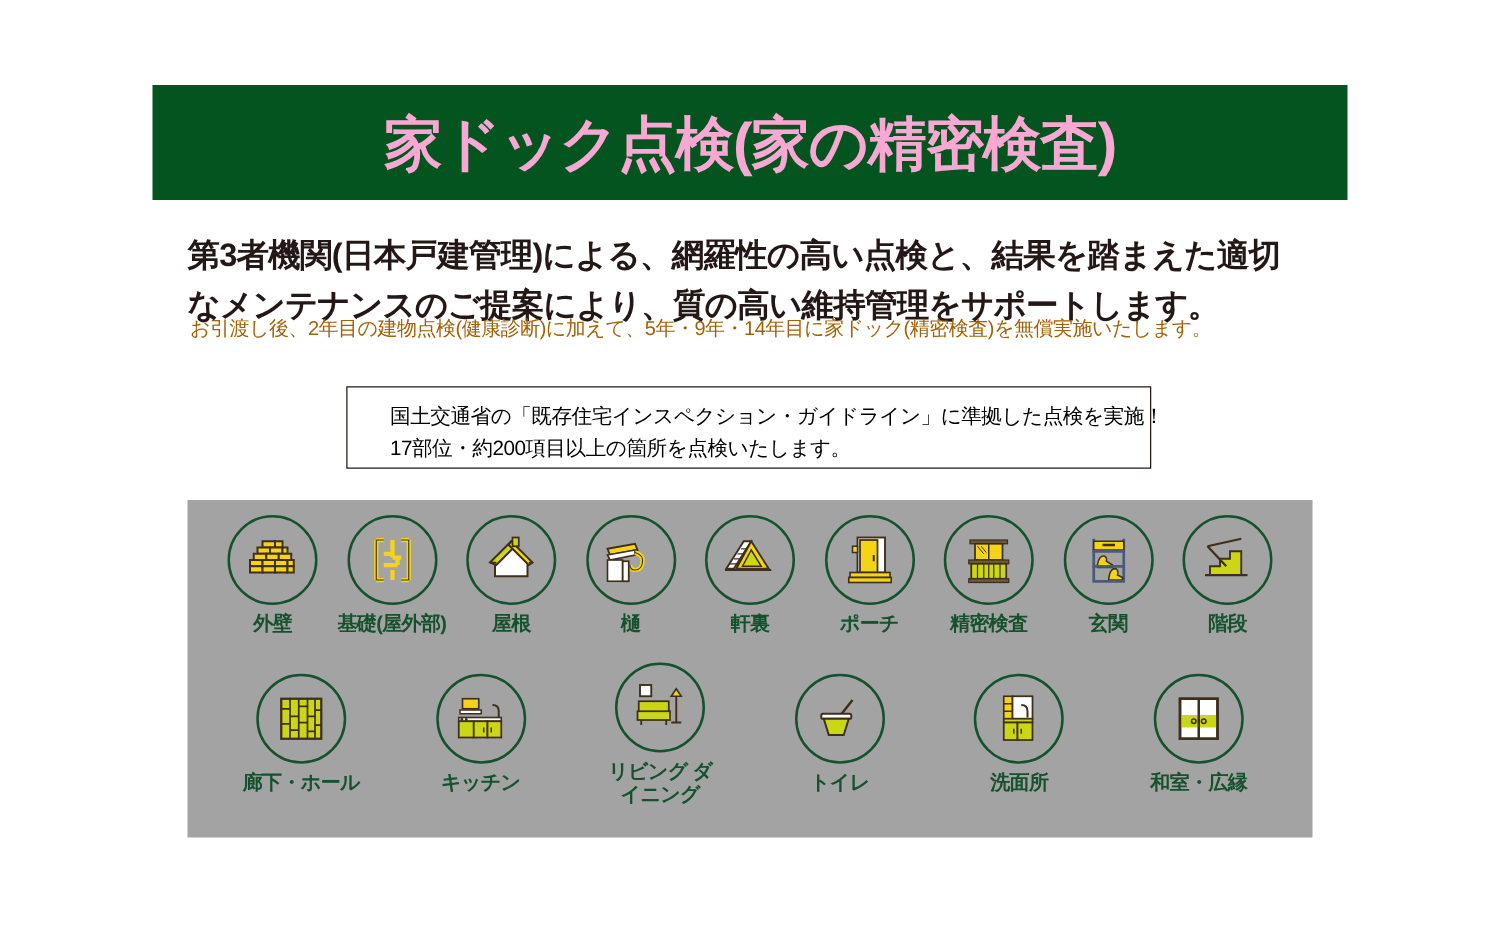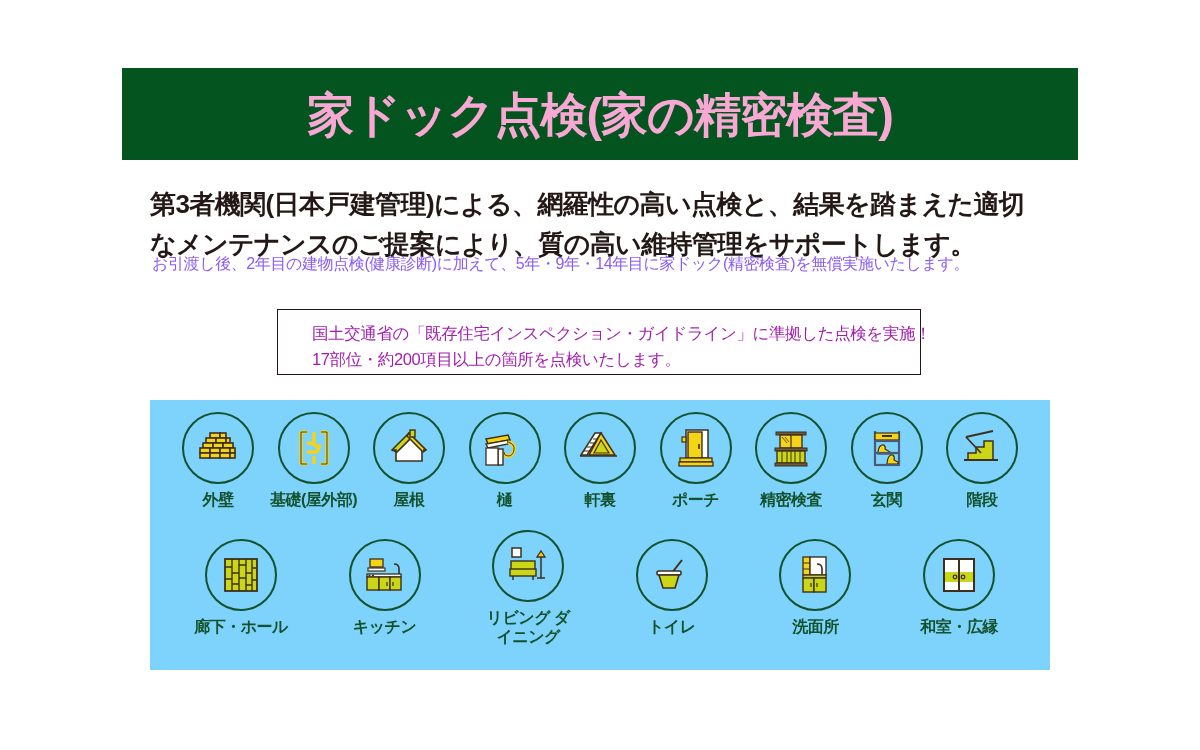--- a/index.html
+++ b/index.html
@@ -53,51 +53,51 @@
   
   .subnote {
     position: absolute;
     left: 152px;
     top: 252px;
     width: 880px;
     font-size: 16px;
     font-weight: normal;
     line-height: 1.5;
     letter-spacing: -0.4px;
-    color: #8b5cf6;
+    color: #a16207;
   }
 
   
   .callout {
     position: absolute;
     left: 277px;
     top: 309px;
     width: 644px;
     height: 66px;
     border: 1.5px solid #231815;
     background: #ffffff;
     box-sizing: border-box;
     padding: 11px 0 0 34px;
   }
   .callout-line {
     font-size: 16.5px;
     line-height: 1.55;
     letter-spacing: -0.4px;
-    color: #a21caf;
+    color: #000000;
     white-space: nowrap;
   }
 
   
   .icon-panel {
     position: absolute;
     left: 150px;
     top: 400px;
     width: 900px;
     height: 270px;
-    background: #7dd3fc;
+    background: #a3a3a3;
   }
   .icon-row {
     position: absolute;
     left: 0;
     width: 900px;
     display: flex;
     justify-content: space-between;
     align-items: flex-start;
   }
   .icon-row.row1 { top: 12px; padding: 0 22px; box-sizing: border-box; }

